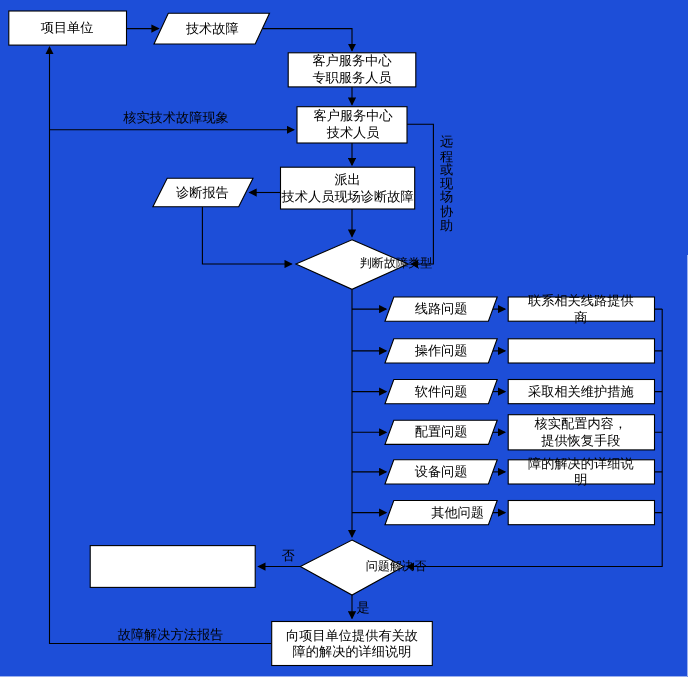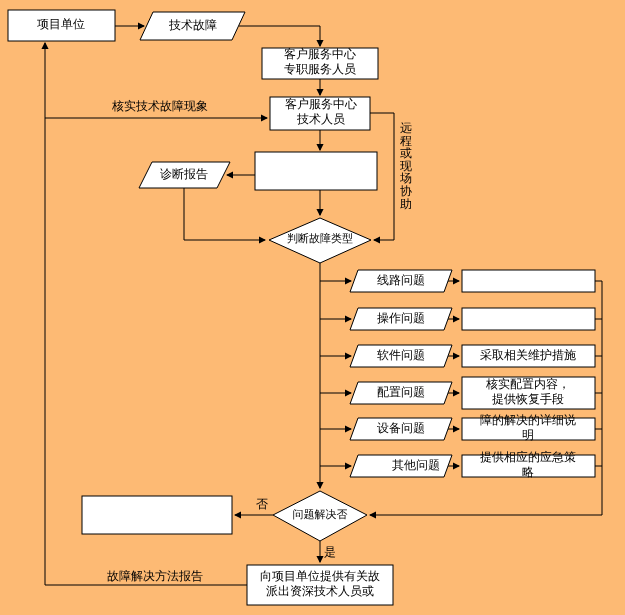--- a/index.html
+++ b/index.html
@@ -1,26 +1,26 @@
 <!DOCTYPE html>
 <html><head>
 <meta charset="utf-8">
 <style>
   html,body{margin:0;padding:0;background:#ffffff;}
   #stage{
-    position:relative;width:625px;height:615px;background:#fdba74;
-    font-family:Liberation Mono, monospace;overflow:hidden;color:#000;
+    position:relative;width:625px;height:615px;background:#1d4ed8;
+    font-family:Liberation Serif, serif;overflow:hidden;color:#000;
   }
   #flow-svg{position:absolute;left:0;top:0;}
   .lbl{
     position:absolute;transform:translate(-50%,-50%);
     white-space:pre-line;text-align:center;
     font-size:12px;line-height:1.22;color:#000;
   }
-  .lbl.small{font-size:11px;}
+  .lbl.small{font-size:11px;margin-left:40px;}
   .lbl.vertical{width:14px;line-height:1.05;white-space:normal;word-break:break-all;}
 </style>
 </head>
 <body>
 
 <div id="stage">
 
   <svg id="flow-svg" width="625" height="615" viewBox="0 0 625 615">
     <defs>
       <marker id="arrow" viewBox="0 0 10 10" refX="8.5" refY="5" markerWidth="7.5" markerHeight="7.5" orient="auto">
@@ -87,37 +87,39 @@
       </g>
   </svg>
 
   <div class="lbl" style="left:61px;top:25px">项目单位</div>
   <div class="lbl" style="left:193px;top:26px">技术故障</div>
   <div class="lbl" style="left:320px;top:63px">客户服务中心
 专职服务人员</div>
   <div class="lbl" style="left:321px;top:113px">客户服务中心
 技术人员</div>
   <div class="lbl" style="left:160px;top:107px">核实技术故障现象</div>
+  <div class="lbl" style="left:316px;top:171px">派出
+技术人员现场诊断故障</div>
   <div class="lbl" style="left:184px;top:175px">诊断报告</div>
   <div class="lbl vertical" style="left:406px;top:167px">远程或现场协助</div>
   <div class="lbl small" style="left:320px;top:240px">判断故障类型</div>
 
   <div class="lbl" style="left:401px;top:281px">线路问题</div>
   <div class="lbl" style="left:401px;top:319px">操作问题</div>
   <div class="lbl" style="left:401px;top:356px">软件问题</div>
   <div class="lbl" style="left:401px;top:393px">配置问题</div>
   <div class="lbl" style="left:401px;top:429px">设备问题</div>
   <div class="lbl" style="left:416px;top:466px">其他问题</div>
 
+  <div class="lbl" style="left:528px;top:281px">联系相关线路提供商</div>
   <div class="lbl" style="left:528px;top:356px">采取相关维护措施</div>
   <div class="lbl" style="left:528px;top:393px">核实配置内容，
 提供恢复手段</div>
   <div class="lbl" style="left:528px;top:429px">障的解决的详细说明</div>
-  <div class="lbl" style="left:528px;top:466px">提供相应的应急策略</div>
 
   <div class="lbl small" style="left:320px;top:516px">问题解决否</div>
   <div class="lbl" style="left:262px;top:505px">否</div>
   <div class="lbl" style="left:330px;top:553px">是</div>
   <div class="lbl" style="left:320px;top:585px">向项目单位提供有关故
-派出资深技术人员或</div>
+障的解决的详细说明</div>
   <div class="lbl" style="left:155px;top:577px">故障解决方法报告</div>
 
 </div>
 
 </body></html>

